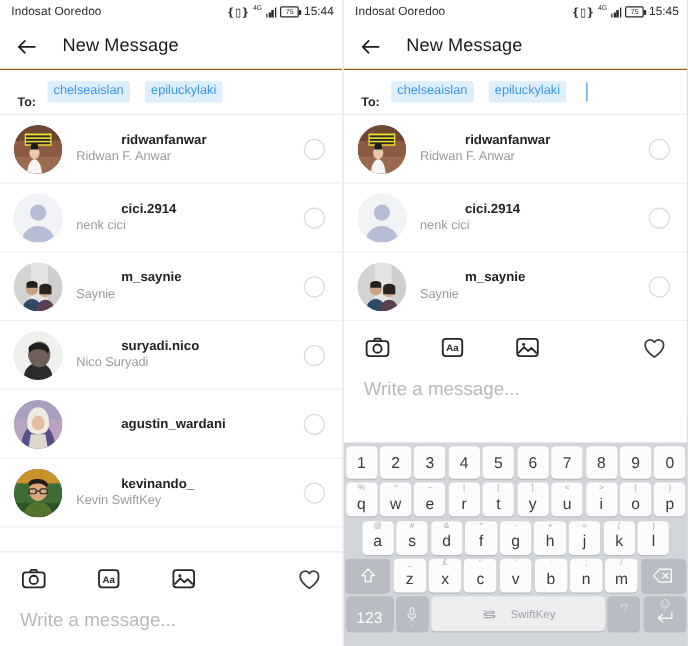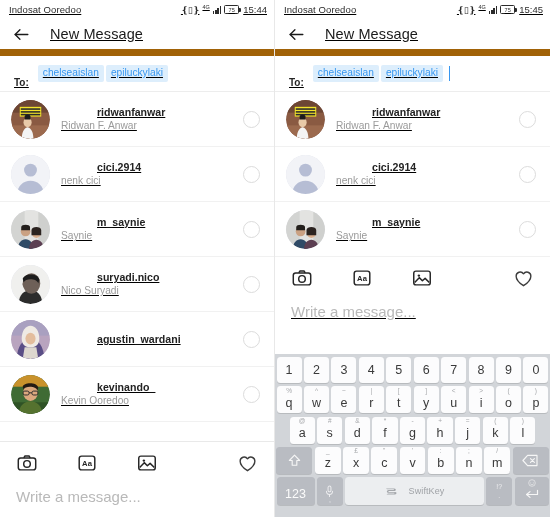--- a/index.html
+++ b/index.html
@@ -2,21 +2,21 @@
 <html><head>
 <meta charset="utf-8">
 <style>
   * { box-sizing: border-box; margin: 0; padding: 0; }
   html, body {
     width: 550px; height: 517px;
     background: #ffffff;
     font-family: "Liberation Sans", sans-serif;
     overflow: hidden;
   }
-  .stage { display: flex; width: 550px; height: 517px; background:#be185d;text-decoration:underline; }
+  .stage { display: flex; width: 550px; height: 517px; background:#be185d; }
   .panel { width: 275px; height: 517px; position: relative; background: #ffffff; overflow: hidden; }
   .panel.left { border-right: 1px solid #e8e8e8; }
 
   
   .statusbar {
     height: 19px; display: flex; align-items: center;
     justify-content: space-between;
     padding: 0 7px 0 9px;
     background: #ffffff;
     font-size: 9.5px; color: #262626;
@@ -42,33 +42,33 @@
     content:""; position:absolute; right:-2.4px; top:2.2px;
     width:1.4px; height:3.6px; background:#2b2b2b; border-radius:0 1px 1px 0;
   }
   .clock { font-size: 9.5px; color:#2b2b2b; margin-left:1px; }
 
   
   .appbar {
     height: 37px; display: flex; align-items: center;
     padding-left: 12px; gap: 19px;
     background: #ffffff;
-    border-bottom: 7px solid #a16207;
+    border-bottom: 1px solid #a16207;
   }
   .back-arrow { width: 19px; height: 19px; display:block; }
   .appbar-title { font-size: 14.5px; color: #1a1a1a; font-weight: 400; letter-spacing:.1px;}
 
   
   .to-row {
     height: 36px; display:flex; align-items:center;
     padding: 0 14px; gap: 9px;
     border-bottom: 1px solid #ededed;
   }
   .to-label { font-size: 10px; font-weight: bold; color:#262626;margin-top:17px; }
-  .chips { display:flex; align-items:center; gap: 2px; }
+  .chips { display:flex; align-items:center; gap: 12px; }
   .chip {
     background: #ddeefc; color:#3897f0;
     font-size: 10.2px; padding: 2px 5px 3px;
     border-radius: 2px; line-height: 1.15; white-space: nowrap;
   }
   .caret {
     width: 1.5px; height: 15px; background: #3897f0;
     margin-left: 4px; display:inline-block;
   }
 
@@ -344,21 +344,21 @@
                 <path d="M12 12c1-5 15-5 16 1l-1 3c-1-5-13-5-14-1z" fill="#241b14"></path>
                 <rect x="12.5" y="16.5" width="6" height="4" rx="1.6" fill="none" stroke="#2a2a2a" stroke-width="1"></rect>
                 <rect x="21.5" y="16.5" width="6" height="4" rx="1.6" fill="none" stroke="#2a2a2a" stroke-width="1"></rect>
                 <path d="M18.5 18.3h3" stroke="#2a2a2a" stroke-width="1"></path>
                 <path d="M8 40c0-8 5.4-13 12-13s12 5 12 13z" fill="#55722f"></path>
               </g>
             </svg>
         </span>
         <span class="names">
           <span class="uname">kevinando_</span>
-          <span class="fname">Kevin Ooredoo</span>
+          <span class="fname">Kevin SwiftKey</span>
         </span>
         <span class="radio"></span>
       </div>
 
     </div>
 
     <div class="bottom-dock">
       <div class="composer-divider"></div>
       <div class="composer-icons">
         <span>

